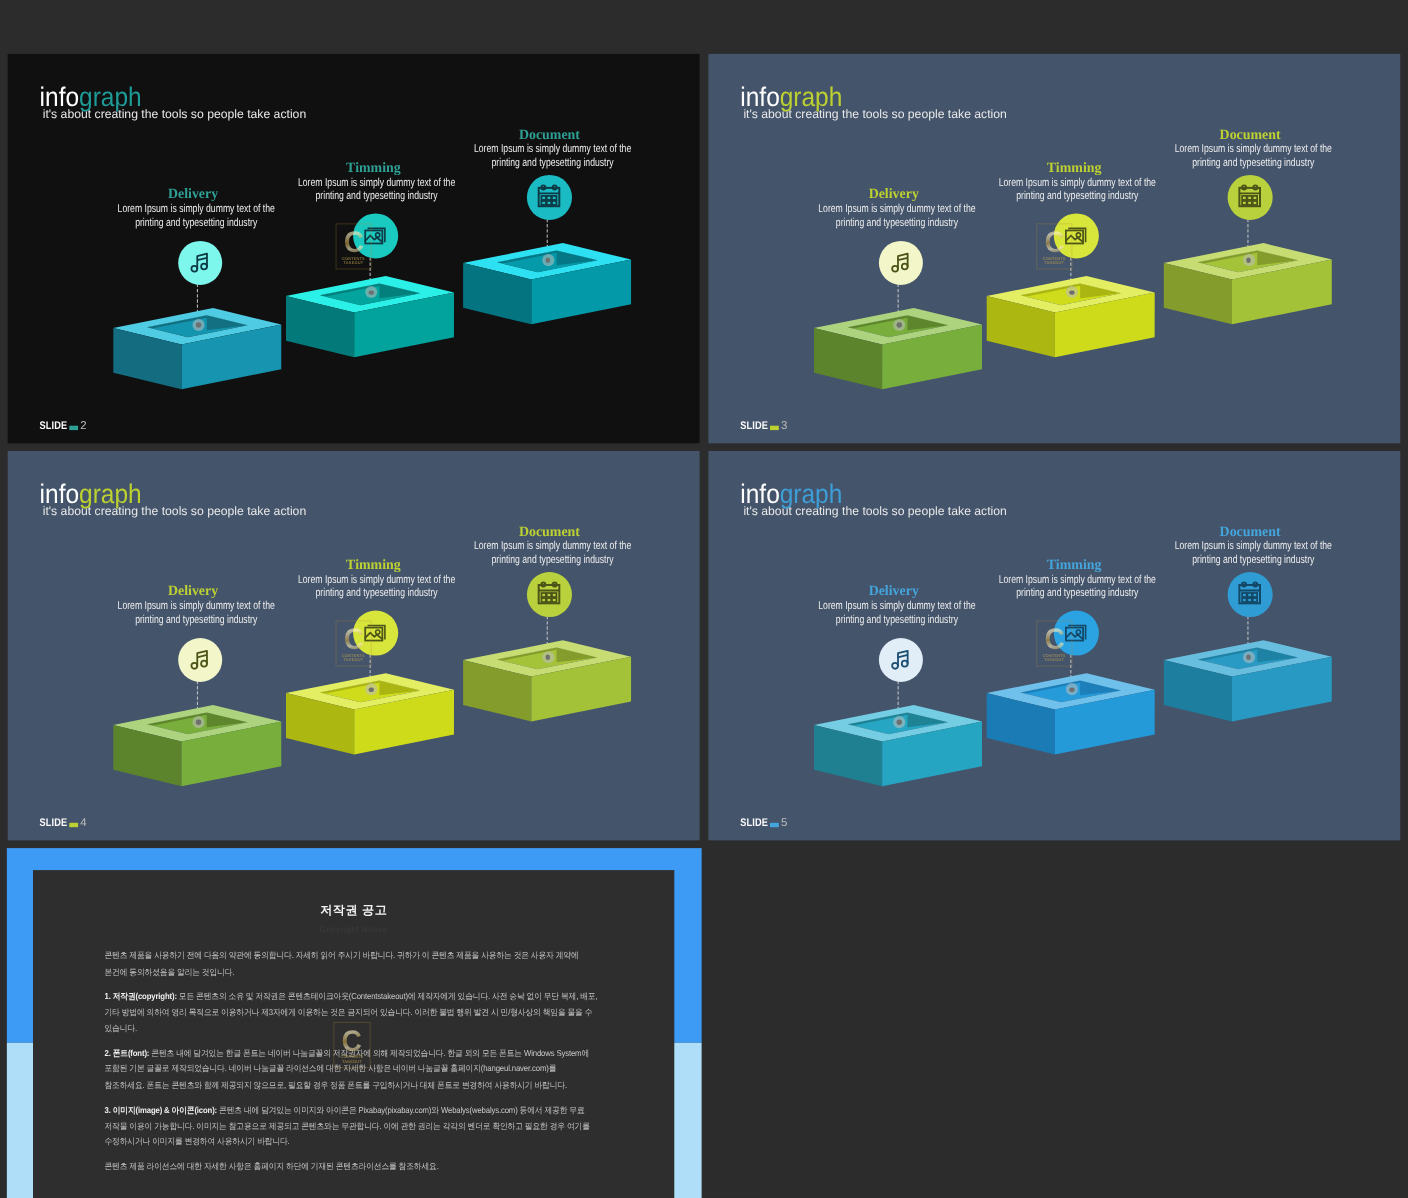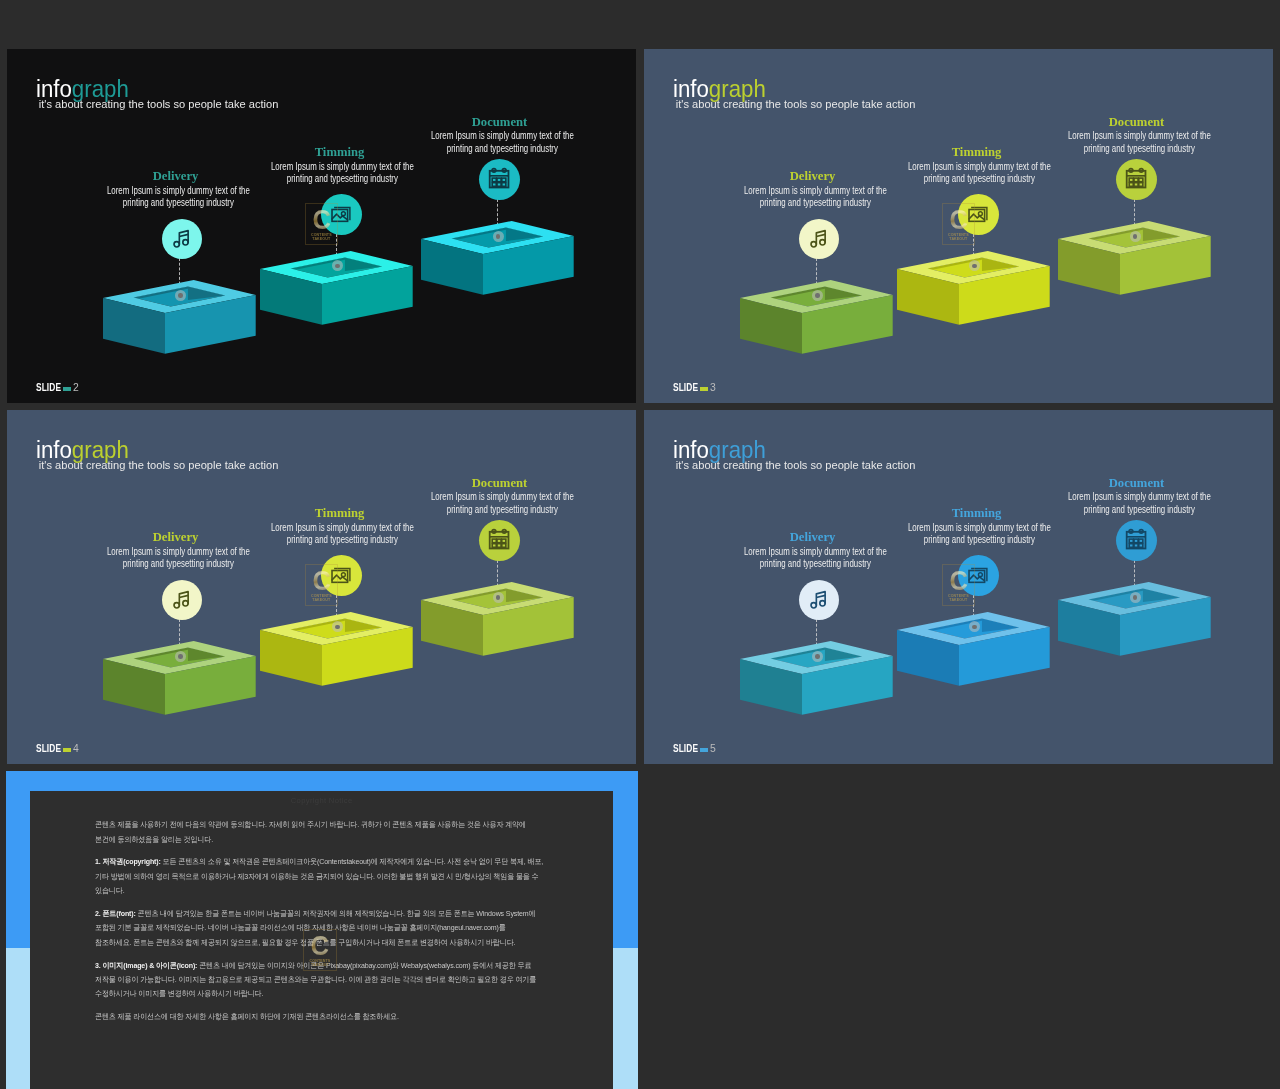--- a/index.html
+++ b/index.html
@@ -445,20 +445,21 @@
       <div class="sfoot">
         <span class="lab">SLIDE</span>
         <span class="dash" style="background:#44a5dc"></span>
         <span class="num">5</span>
       </div>
     </div>
   <div class="slide" id="s6">
       <div class="cbord-top"></div>
       <div class="cbord-bot"></div>
       <div class="cinner">
+        <div class="ctitle">저작권 공고</div>
         <div class="csub">Copyright Notice</div>
         <div class="ctext">
           <div class="cpara">콘텐츠 제품을 사용하기 전에 다음의 약관에 동의합니다. 자세히 읽어 주시기 바랍니다. 귀하가 이 콘텐츠 제품을 사용하는 것은 사용자 계약에 본건에 동의하셨음을 알리는 것입니다.</div>
           <div class="cpara"><b>1. 저작권(copyright):</b> 모든 콘텐츠의 소유 및 저작권은 콘텐츠테이크아웃(Contentstakeout)에 제작자에게 있습니다. 사전 승낙 없이 무단 복제, 배포, 기타 방법에 의하여 영리 목적으로 이용하거나 제3자에게 이용하는 것은 금지되어 있습니다. 이러한 불법 행위 발견 시 민/형사상의 책임을 물을 수 있습니다.</div>
           <div class="cpara"><b>2. 폰트(font):</b> 콘텐츠 내에 담겨있는 한글 폰트는 네이버 나눔글꼴의 저작권자에 의해 제작되었습니다. 한글 외의 모든 폰트는 Windows System에 포함된 기본 글꼴로 제작되었습니다. 네이버 나눔글꼴 라이선스에 대한 자세한 사항은 네이버 나눔글꼴 홈페이지(hangeul.naver.com)를 참조하세요. 폰트는 콘텐츠와 함께 제공되지 않으므로, 필요할 경우 정품 폰트를 구입하시거나 대체 폰트로 변경하여 사용하시기 바랍니다.</div>
           <div class="cpara"><b>3. 이미지(image) &amp; 아이콘(icon):</b> 콘텐츠 내에 담겨있는 이미지와 아이콘은 Pixabay(pixabay.com)와 Webalys(webalys.com) 등에서 제공한 무료 저작물 이용이 가능합니다. 이미지는 참고용으로 제공되고 콘텐츠와는 무관합니다. 이에 관한 권리는 각각의 벤더로 확인하고 필요한 경우 여기를 수정하시거나 이미지를 변경하여 사용하시기 바랍니다.</div>
           <div class="cpara cfoot">콘텐츠 제품 라이선스에 대한 자세한 사항은 홈페이지 하단에 기재된 콘텐츠라이선스를 참조하세요.</div>
         </div>
       </div>
       <div class="wm" style="position:absolute;left:297.2px;top:157.9px;width:33.5px;height:42px;border:0.9px solid rgba(176,139,56,.42);opacity:.62;">

